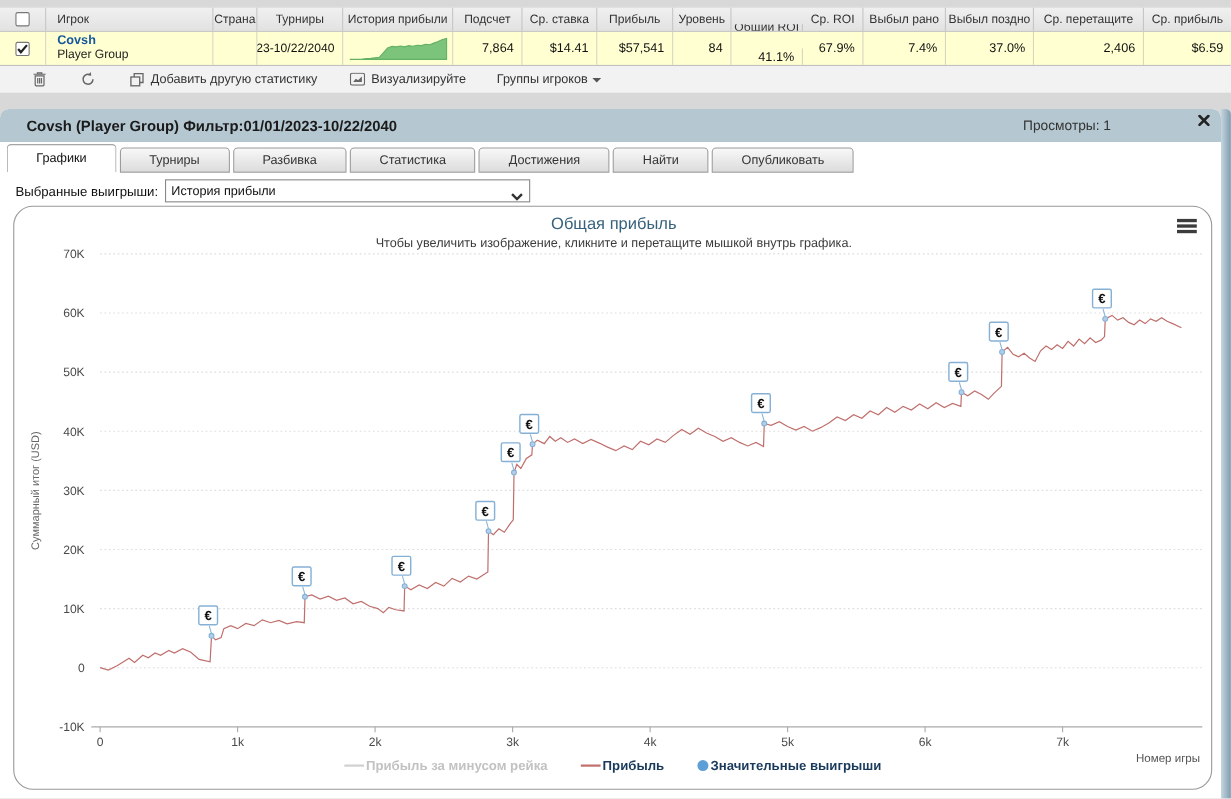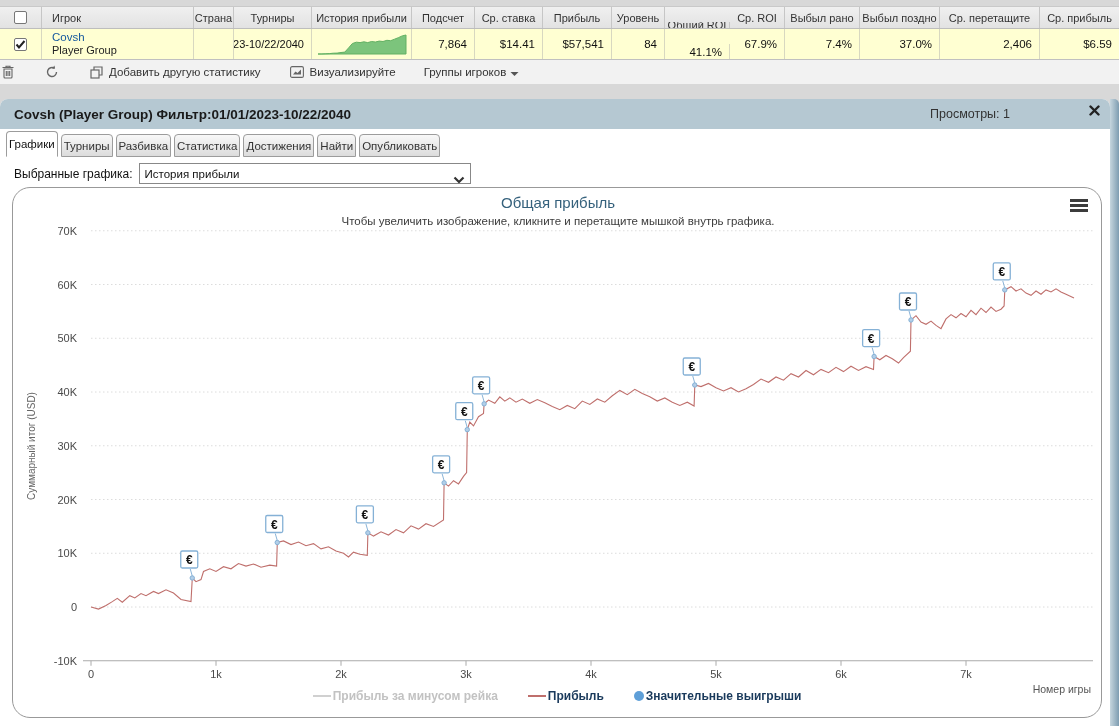--- a/index.html
+++ b/index.html
@@ -14,45 +14,45 @@
   .trow { display:flex; height:31px; background:#ffffd2; border-bottom:1px solid #c0c0c0; }
   .td { font-size:11.5px; color:#111; display:flex; align-items:center; justify-content:flex-end;
         padding-right:7px; border-right:1px solid #d8d8c0; overflow:hidden; white-space:nowrap; }
   .c0 { width:42px; justify-content:center; padding:0; }
   .c1 { width:152px; justify-content:flex-start; padding-left:10px; }
   .c2 { width:40px; } .c3 { width:78px; } .c4 { width:100px; }
   .c5 { width:63px; } .c6 { width:68px; } .c7 { width:69px; } .c8 { width:53px; }
   .c9 { width:65px;margin-top:15px; } .c10 { width:55px; } .c11 { width:75px; } .c12 { width:80px; }
   .c13 { width:100px; } .c14 { width:79px; border-right:none; }
   .player-cell { display:flex; flex-direction:column; justify-content:center; align-items:flex-start; }
-  .player-link { color:#15589e; font-weight:normal; font-size:11.5px; line-height:13px; cursor:pointer; }
+  .player-link { color:#15589e; font-weight:bold; font-size:11.5px; line-height:13px; cursor:pointer; }
   .player-type { color:#222; font-size:11px; line-height:13px; }
   .filter-cell { font-size:11px; text-align:right; line-height:12px; display:flex; align-items:center; justify-content:flex-end; }
   .checkbox { width:13px; height:13px; background:#fff; border:1px solid #777; border-radius:2px;
               display:flex; align-items:center; justify-content:center; cursor:pointer; }
   
-  .toolbar { display:flex; align-items:center; height:24px; background:#f2f2f2; }
+  .toolbar { display:flex; align-items:center; height:24px; background:#f2f2f2; padding-left:28px; }
   .tool-icon { display:flex; align-items:center; justify-content:center; width:16px; height:16px; cursor:pointer; }
   .tool-label { font-size:11.5px; color:#333; margin-left:5px; cursor:pointer; }
   .tool-group { display:flex; align-items:center; margin-right:28px; }
   .caret { margin-left:4px; }
 
   
   .panel { position:absolute; top:99px; left:0; width:1110px; height:627px; background:#fff; border-radius:8px 8px 0 0; }
   .panel-header { position:relative; height:30px; background:#b5c8d2; border-radius:8px 8px 0 0;
-                  display:flex; align-items:center; }
+                  display:flex; align-items:center;padding-left:10px; }
   .panel-title { font-size:13.5px; font-weight:bold; color:#1a1a1a; margin-left:14px; }
   .panel-views { position:absolute; right:100px; font-size:12.5px; color:#333; }
   .panel-close { position:absolute; right:10px; top:3px; cursor:pointer; }
   .edge-strip { position:absolute; top:99px; left:1110px; width:9px; height:627px;
                 background:linear-gradient(to right,#c6d6de,#7e9db1); border-radius:0 5px 0 0; }
 
   
   .tabs { position:absolute; top:131px; left:6px; display:flex; align-items:flex-end; height:26px; }
-  .tab { font-size:11.5px; color:#333; padding:0 2px; height:23px; display:flex; align-items:center;
+  .tab { font-size:11.5px; color:#333; padding:0 26px; height:23px; display:flex; align-items:center;
          background:linear-gradient(#f8f8f8,#dcdcdc); border:1px solid #9c9c9c; border-radius:4px 4px 0 0;
          margin-right:3px; cursor:pointer; }
   .tab.active { height:26px; background:#fff; border-bottom:1px solid #fff; color:#111; }
 
   
   .select-row { position:absolute; top:163px; left:14px; display:flex; align-items:center; }
   .select-label { font-size:12px; color:#111; margin-right:6px; }
   .select-box { position:relative; width:332px; height:21px; background:#fff; border:1px solid #888;
                 display:flex; align-items:center; cursor:pointer; }
   .select-value { font-size:11.5px; color:#111; padding-left:5px; }
@@ -186,21 +186,21 @@
     <div class="tab active">Графики</div>
     <div class="tab">Турниры</div>
     <div class="tab">Разбивка</div>
     <div class="tab">Статистика</div>
     <div class="tab">Достижения</div>
     <div class="tab">Найти</div>
     <div class="tab">Опубликовать</div>
   </div>
 
   <div class="select-row">
-    <span class="select-label">Выбранные графика:</span>
+    <span class="select-label">Выбранные выигрыши:</span>
     <div class="select-box">
       <span class="select-value">История прибыли</span>
       <span class="select-chevron">
         <svg width="12" height="8" viewBox="0 0 12 8">
             <path d="M1.5 1.5 L6 6 L10.5 1.5" stroke="#333" stroke-width="2.2" fill="none"></path>
           </svg>
       </span>
     </div>
   </div>
 

